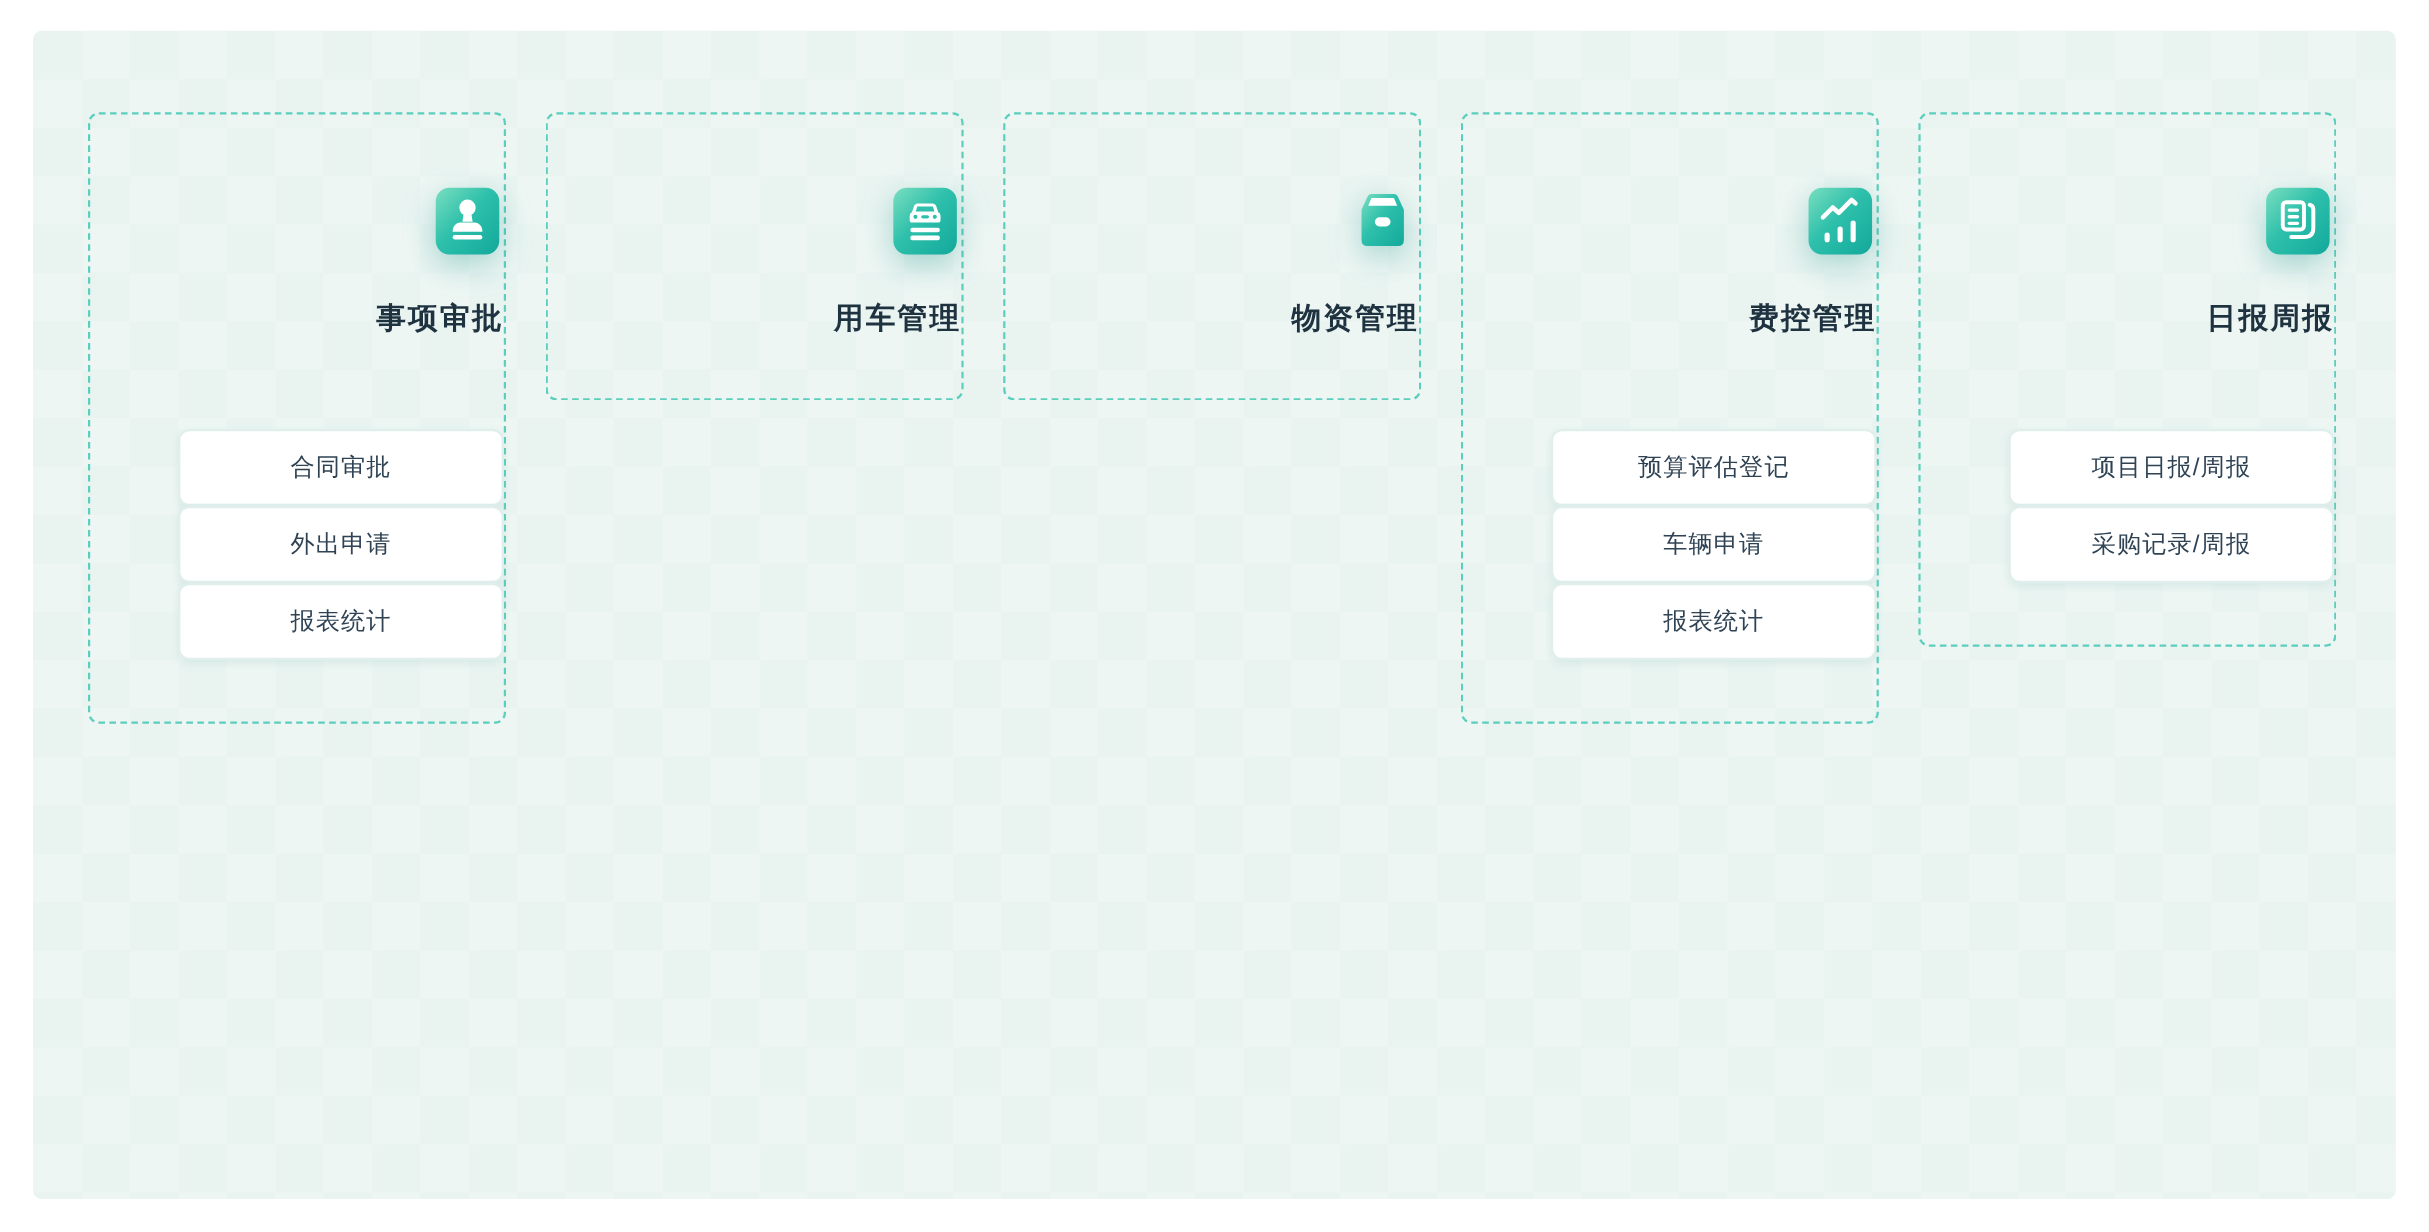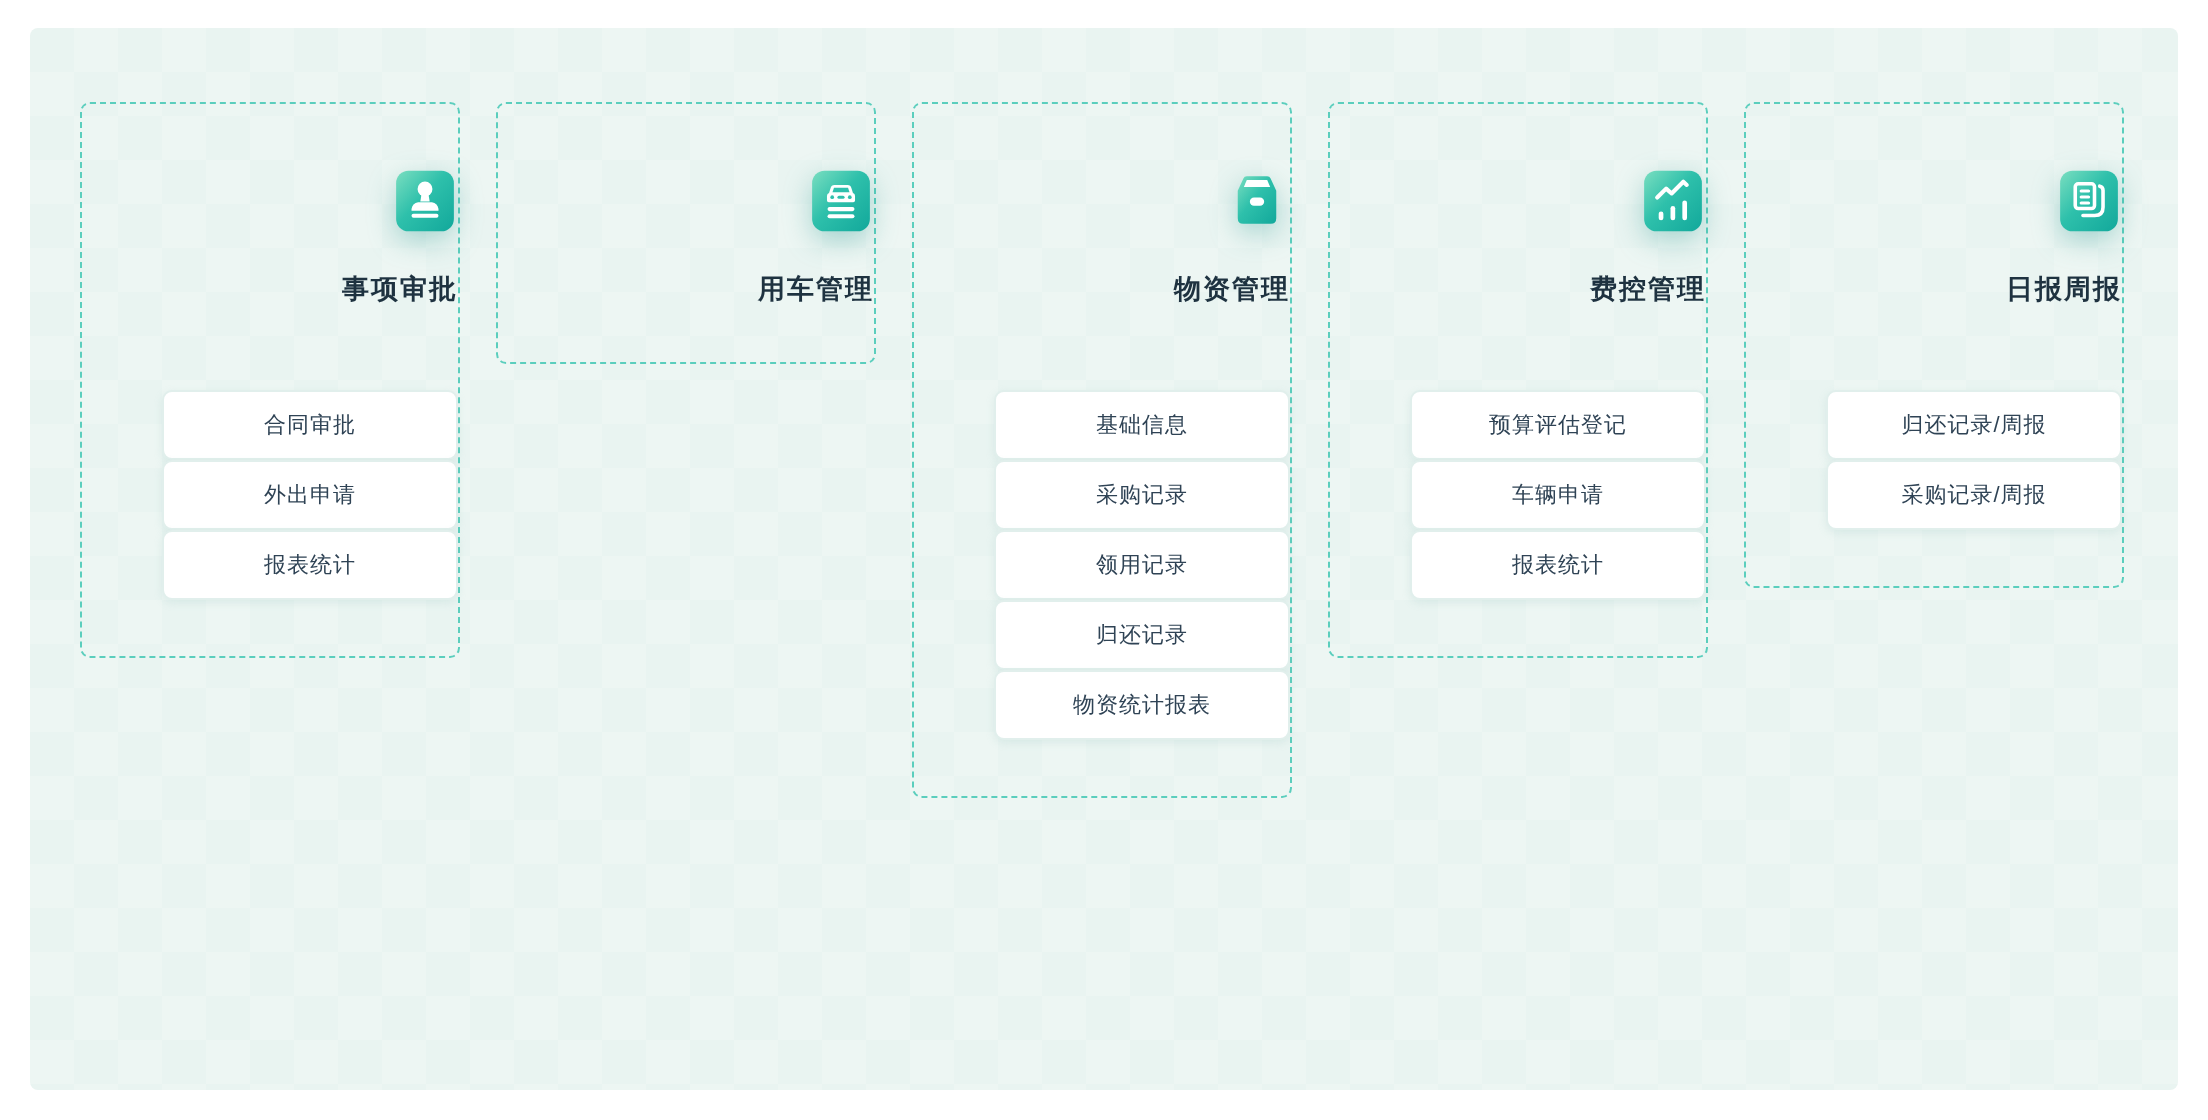--- a/index.html
+++ b/index.html
@@ -119,37 +119,20 @@
                 <stop offset=".45" stop-color="#2ec0ab"></stop>
                 <stop offset="1" stop-color="#12a89b"></stop>
           </linearGradient>
             </defs>
           <path d="M10,16.5 L14.1,7.6 Q14.8,6 16.6,6 L31.4,6 Q33.2,6 33.9,7.6 L38,16.5 L38,36.5 Q38,40.5 34,40.5 L14,40.5 Q10,40.5 10,36.5 Z" fill="url(#g3)"></path>
           <path d="M16.6,8.8 L31.4,8.8 L33.6,13.8 L14.4,13.8 Z" fill="#fff"></path>
           <rect x="18.8" y="21.5" width="10.4" height="6" rx="3" fill="#fff"></rect>
         </svg>
       </div>
       <div class="column-title">物资管理</div>
-      <div class="items">
-        <button class="item-btn">
-            <span>基础信息</span>
-          </button>
-        <button class="item-btn">
-            <span>采购记录</span>
-          </button>
-        <button class="item-btn">
-            <span>领用记录</span>
-          </button>
-        <button class="item-btn">
-            <span>归还记录</span>
-          </button>
-        <button class="item-btn">
-            <span>物资统计报表</span>
-          </button>
-      </div>
     </div>
 
     <div class="column">
       <div class="icon-wrap">
         <svg width="66" height="66" viewBox="0 0 48 48">
           <defs>
               <linearGradient id="g4" x1="0" y1="0" x2="1" y2="1">
             <stop offset="0" stop-color="#7adec0"></stop>
                 <stop offset=".45" stop-color="#2ec0ab"></stop>
                 <stop offset="1" stop-color="#12a89b"></stop>
@@ -190,21 +173,21 @@
           <rect x="14" y="11.5" width="14" height="18" rx="2.2" fill="none" stroke="#fff" stroke-width="2.6"></rect>
           <rect x="17.2" y="15.6" width="7.6" height="2.2" rx="1.1" fill="#fff"></rect>
           <rect x="17.2" y="20" width="7.6" height="2.2" rx="1.1" fill="#fff"></rect>
           <rect x="17.2" y="24.4" width="7.6" height="2.2" rx="1.1" fill="#fff"></rect>
           <path d="M31.8,13.2 q2.4,.6 2.4,3.1 v12.2 q0,6 -6,6 h-8.6" fill="none" stroke="#fff" stroke-width="2.6" stroke-linecap="round"></path>
         </svg>
       </div>
       <div class="column-title">日报周报</div>
       <div class="items">
         <button class="item-btn">
-            <span>归还记录/周报</span>
+            <span>项目日报/周报</span>
           </button>
         <button class="item-btn">
             <span>采购记录/周报</span>
           </button>
       </div>
     </div>
 
   </div>
 </div>
 

